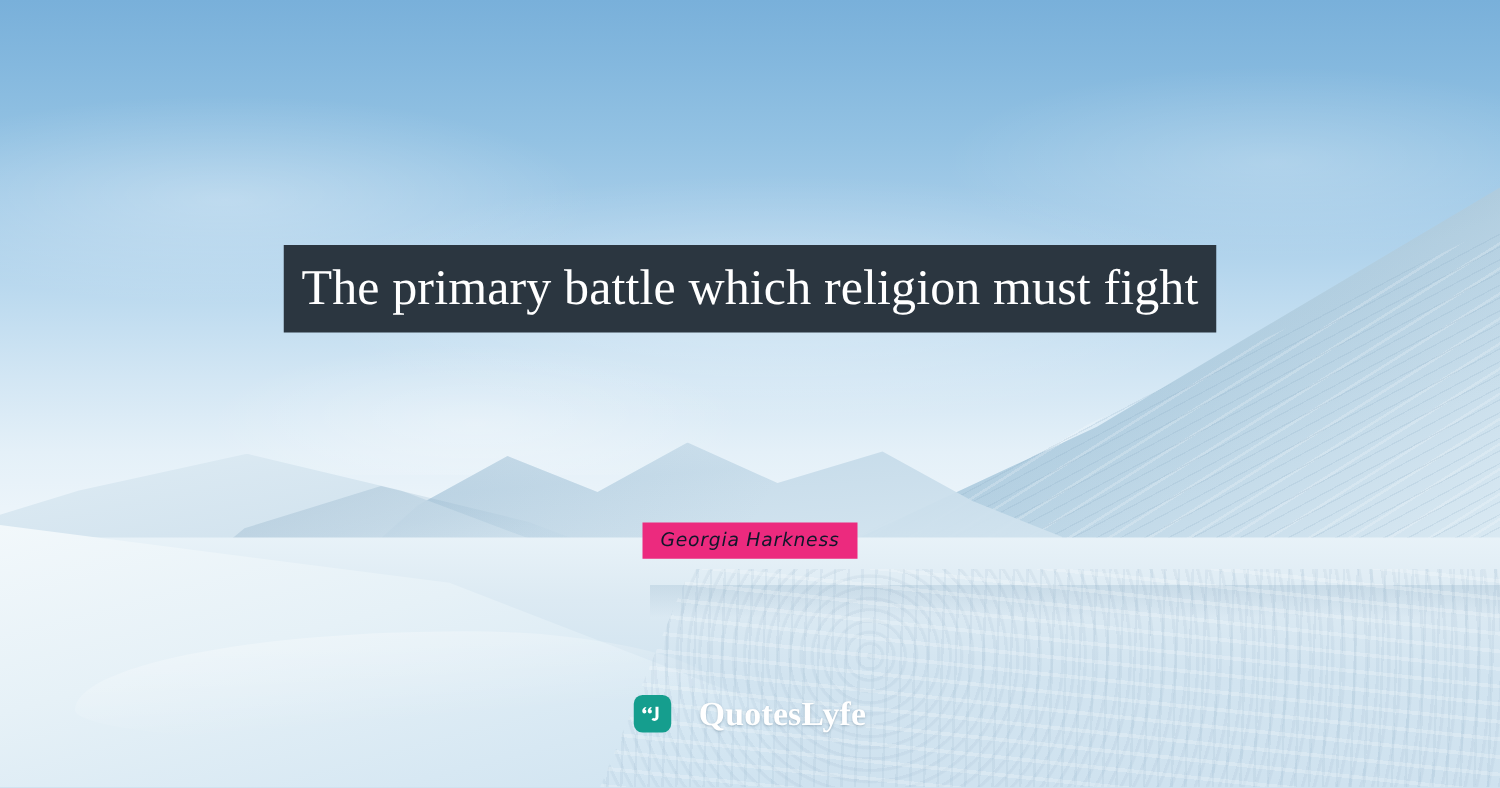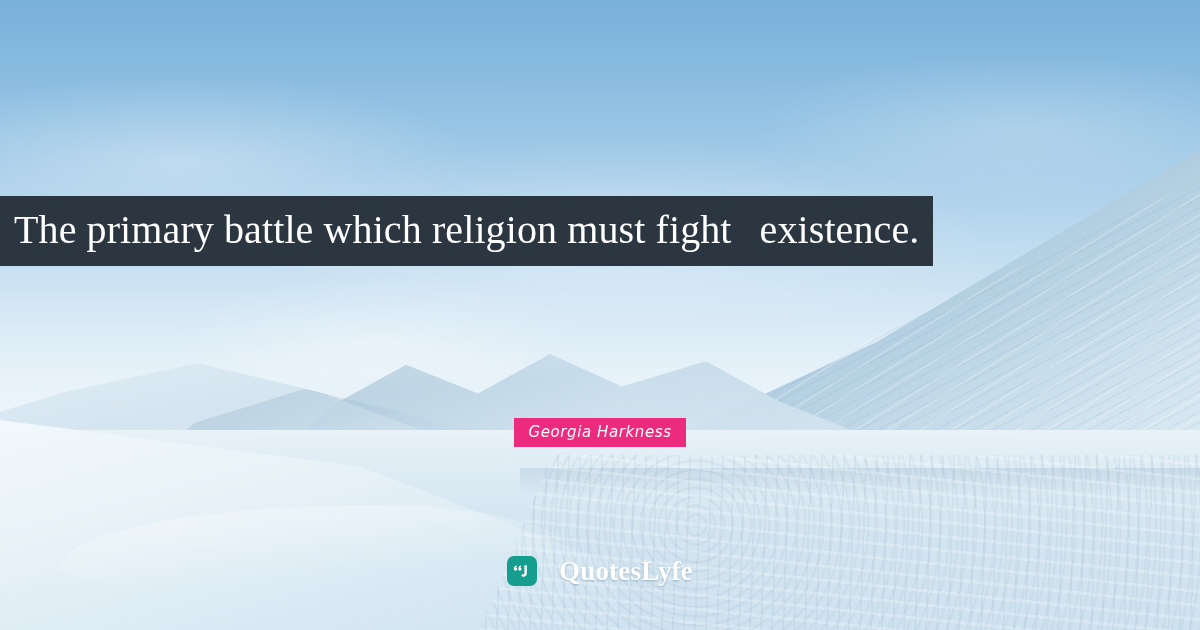--- a/index.html
+++ b/index.html
@@ -106,21 +106,21 @@
   .drift {
     position:absolute; left:60px; top:505px; width:520px; height:90px;
     background:linear-gradient(175deg, rgba(255,255,255,.55), rgba(255,255,255,0) 70%);
     border-radius:60% 40% 50% 50%/70% 60% 40% 30%;
     opacity:.7;
   }
 
   
   .quote {
     position:absolute; left:0; top:196px; width:1200px;
-    display:flex; flex-direction:row; align-items:center;
+    display:flex; flex-direction:column; align-items:center;
   }
   .qline {
     display:inline-block;
     background:#2b3640;
     color:#ffffff;
     font-family:"Liberation Serif", serif;
     font-size:40px;
     line-height:1.0;
     letter-spacing:.1px;
     padding:14px 14px 16px 14px;
@@ -128,21 +128,21 @@
     margin-bottom:3px;
   }
 
   .author-wrap {
     position:absolute; left:0; top:418px; width:1200px;
     display:flex; justify-content:center;
   }
   .author {
     display:inline-block;
     background:#ec2a7e;
-    color:#ffffff;
+    color:#0f172a;
     font-family:"DejaVu Sans", sans-serif;
     font-size:15px;
     font-style:italic;
     letter-spacing:.6px;
     padding:5px 14px 6px 14px;
     white-space:nowrap;
   }
 
   
   .logo {
@@ -180,21 +180,20 @@
   <div class="ridge-left-dark"></div>
   <div class="plain"></div>
   <div class="plain-left-smooth"></div>
   <div class="plain-band"></div>
   <div class="plain-texture"></div>
   <div class="drift"></div>
 </div>
 
 <div class="quote">
   <span class="qline">The primary battle which religion must fight</span>
-  <span class="qline">existence.</span>
 </div>
 
 <div class="author-wrap">
   <span class="author">Georgia Harkness</span>
 </div>
 
 <div class="logo">
   <span class="logo-mark">
     <svg width="20" height="20" viewBox="0 0 20 20" aria-hidden="true">
       <path d="M4.2 4.6c-1.5 0.6-2.4 1.8-2.4 3.2 0 1.1 0.7 1.9 1.7 1.9 0.9 0 1.6-0.7 1.6-1.6 0-0.8-0.5-1.4-1.3-1.5 0.2-0.6 0.7-1.1 1.4-1.4z" fill="#ffffff"></path>

